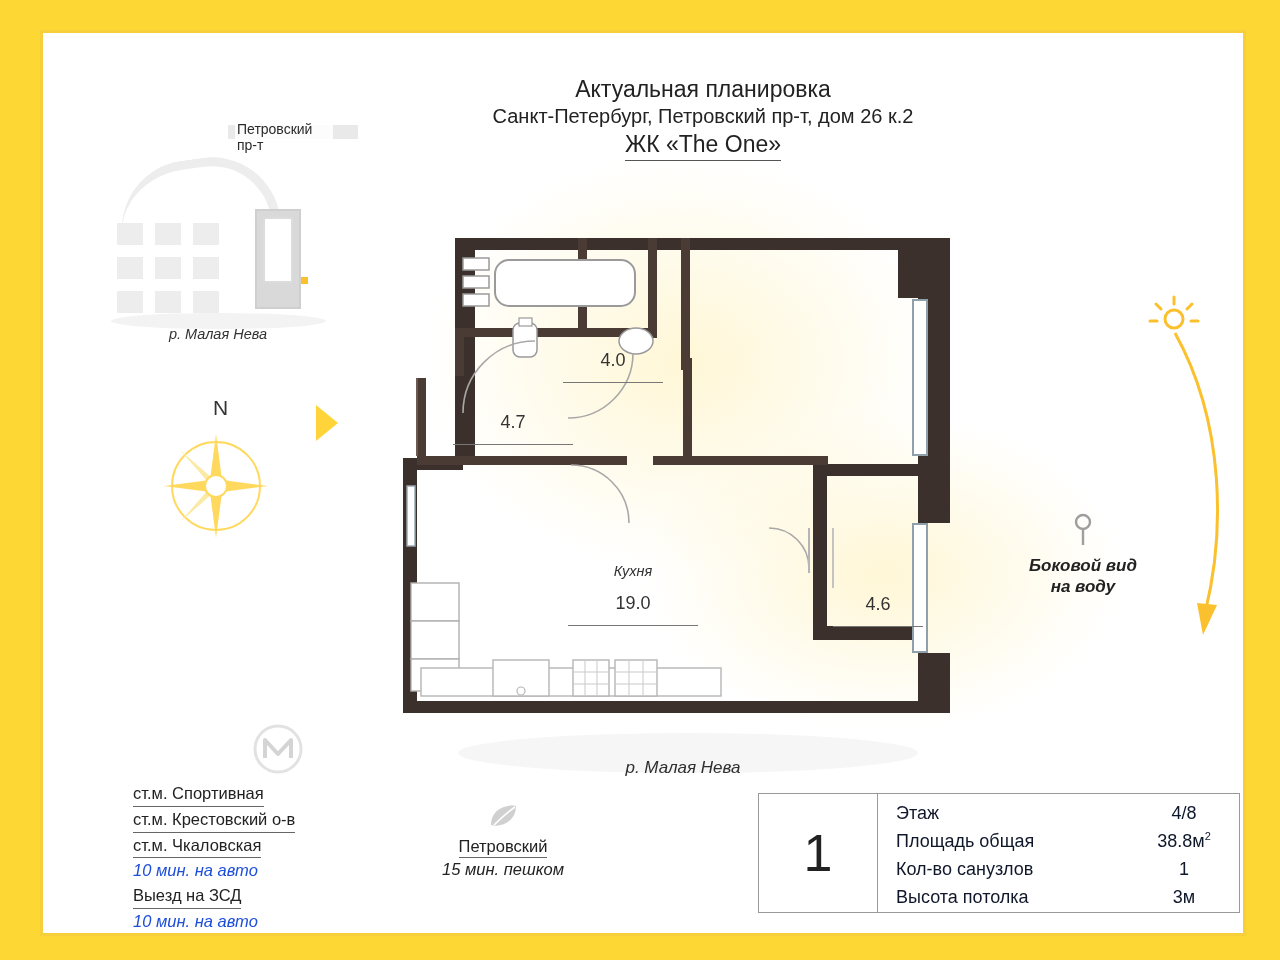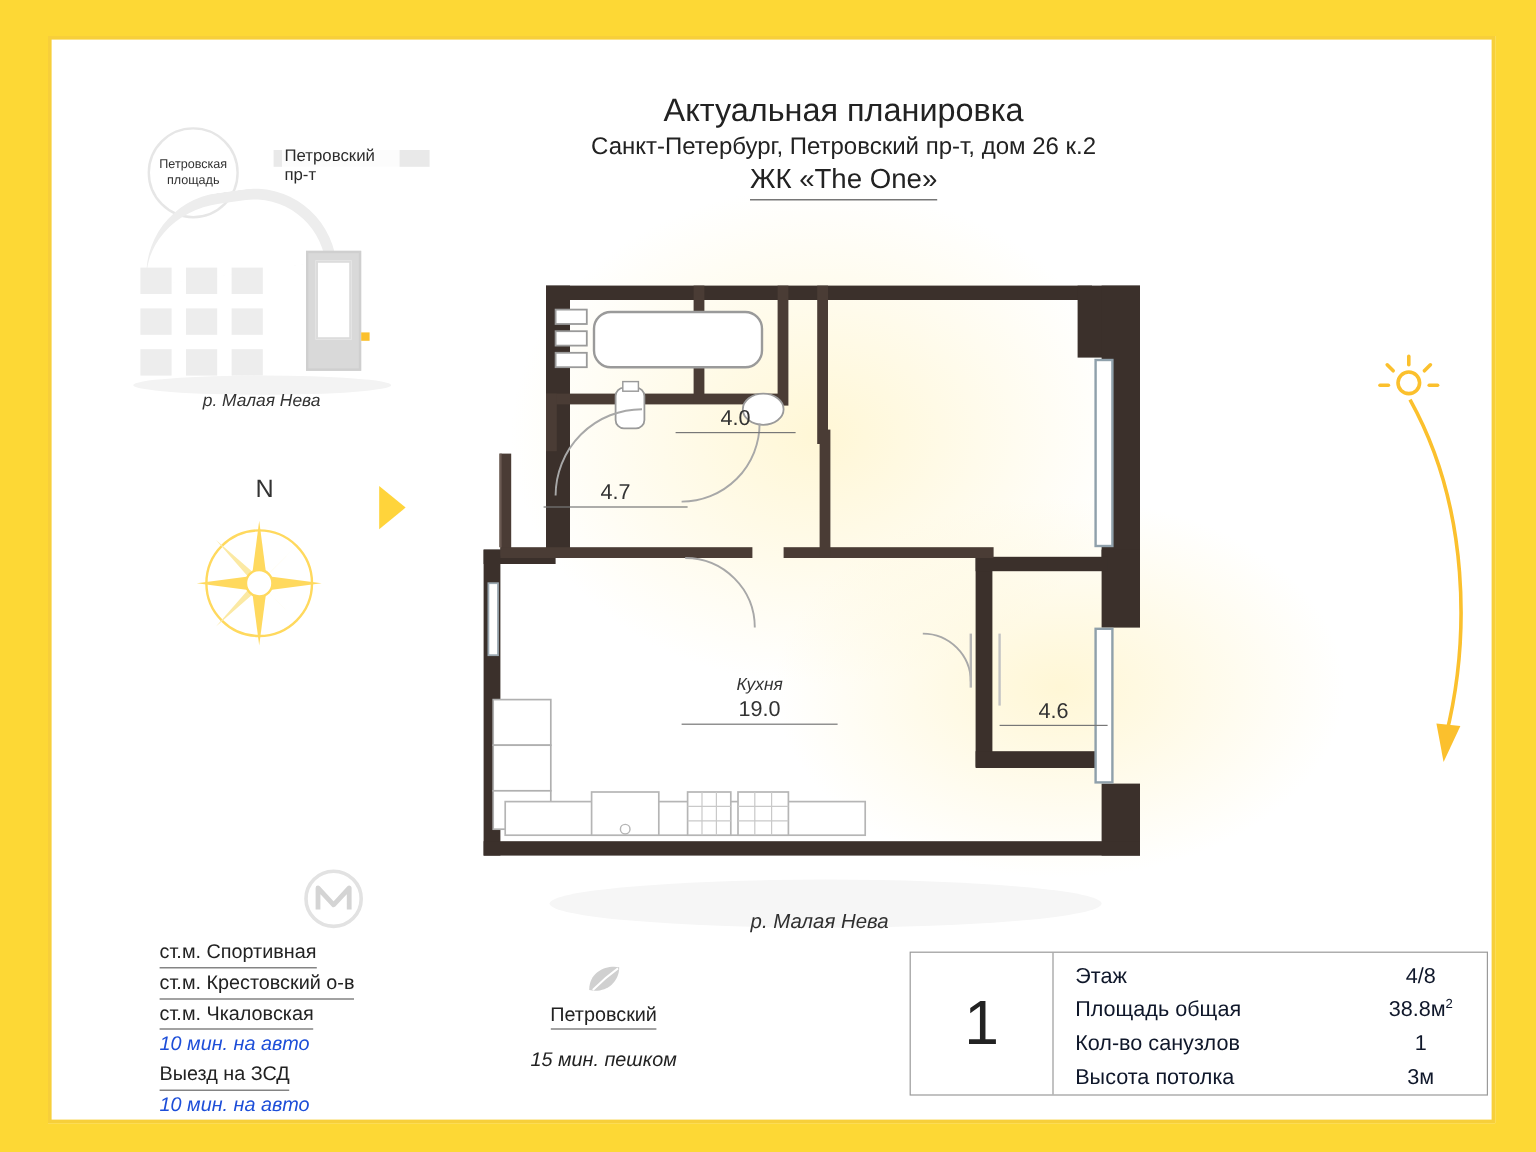--- a/index.html
+++ b/index.html
@@ -35,21 +35,21 @@
   
   #title-block {
     position: absolute;
     left: 300px;
     top: 42px;
     width: 720px;
     text-align: center;
     color: #222;
     line-height: 1.28;
   }
-  #title-block .t-line { font-size: 27px; }
+  #title-block .t-line { font-size: 23px; }
   #title-block .t-line2 { font-size: 20px; }
   #title-block .t-line3 {
     font-size: 23px;
     display: inline-block;
     border-bottom: 1px solid #555;
     padding-bottom: 1px;
   }
 
   
   #minimap {
@@ -206,22 +206,22 @@
   }
   .label .name {
     font-size: 14.5px;
     font-style: italic;
     display: block;
   }
   .label .area {
     font-size: 18px;
     display: block;
     border-bottom: 1px solid #777;
-    padding-bottom: 1px;
-    margin-top: 2px;
+    padding-bottom: 11px;
+    margin-top: 14px;
   }
 
   
   #river-bottom {
     position: absolute;
     left: 430px;
     top: 725px;
     width: 420px;
     text-align: center;
     font-size: 17px;
@@ -322,21 +322,21 @@
     color: #222;
     line-height: 1.35;
     display: inline-block;
     border-bottom: 1px solid #666;
   }
   #park .p-time {
     font-size: 16.5px;
     font-style: italic;
     color: #222;
     display: block;
-    margin-top: 16px;
+    margin-top: 2px;
   }
 
   
   #specs {
     position: absolute;
     left: 715px;
     top: 760px;
     width: 480px;
     height: 118px;
     border: 1px solid #9a9a9a;
@@ -376,21 +376,20 @@
 
     <div id="title-block">
       <div class="t-line">Актуальная планировка</div>
       <div class="t-line2">Санкт-Петербург, Петровский пр-т, дом 26 к.2</div>
       <div><span class="t-line3">ЖК «The One»</span></div>
     </div>
 
     <div id="minimap">
       <div class="mm-road"></div>
       <div class="mm-road-label">Петровский пр-т</div>
-      <div class="mm-circle">Петровская площадь</div>
       <div class="mm-arc"></div>
 
       <div class="mm-block" style="left:14px; top:142px;"></div>
       <div class="mm-block" style="left:52px; top:142px;"></div>
       <div class="mm-block" style="left:90px; top:142px;"></div>
       <div class="mm-block" style="left:14px; top:176px;"></div>
       <div class="mm-block" style="left:52px; top:176px;"></div>
       <div class="mm-block" style="left:90px; top:176px;"></div>
       <div class="mm-block" style="left:14px; top:210px;"></div>
       <div class="mm-block" style="left:52px; top:210px;"></div>
@@ -533,20 +532,28 @@
         <line x1="44" y1="9" x2="39" y2="14"></line>
         <line x1="2" y1="26" x2="9" y2="26"></line>
         <line x1="50" y1="26" x2="43" y2="26"></line>
       </g>
     </svg>
     <svg id="sun-arrow" viewBox="0 0 110 340">
       <path d="M 42 20 C 92 110, 92 220, 72 300" fill="none" stroke="#fbc02d" stroke-width="3"></path>
       <polygon points="64,290 84,292 70,322" fill="#fbc02d"></polygon>
     </svg>
 
+    <div id="sideview">
+      <svg class="pin" viewBox="0 0 22 34">
+        <circle cx="11" cy="9" r="7" fill="none" stroke="#9e9e9e" stroke-width="2.4"></circle>
+        <line x1="11" y1="16" x2="11" y2="32" stroke="#9e9e9e" stroke-width="2.4"></line>
+      </svg>
+      <div class="sv-text">Боковой вид</div>
+      <div class="sv-text">на воду</div>
+    </div>
 
     <div id="metro">
       <svg class="m-logo" viewBox="0 0 52 52">
         <circle cx="26" cy="26" r="23" fill="none" stroke="#e2e2e2" stroke-width="3"></circle>
         <path d="M 13 35 L 13 17 L 26 31 L 39 17 L 39 35" fill="none" stroke="#d4d4d4" stroke-width="4" stroke-linejoin="round"></path>
       </svg>
       <div><span class="m-line">ст.м. Спортивная</span></div>
       <div><span class="m-line">ст.м. Крестовский о-в</span></div>
       <div><span class="m-line">ст.м. Чкаловская</span></div>
       <span class="m-time">10 мин. на авто</span>

